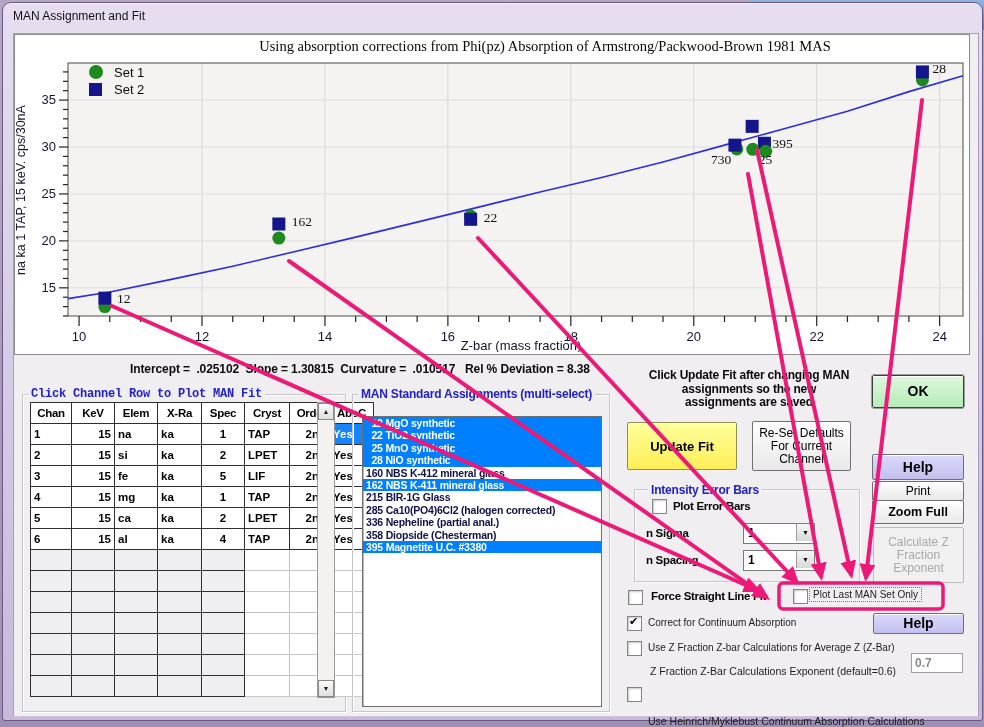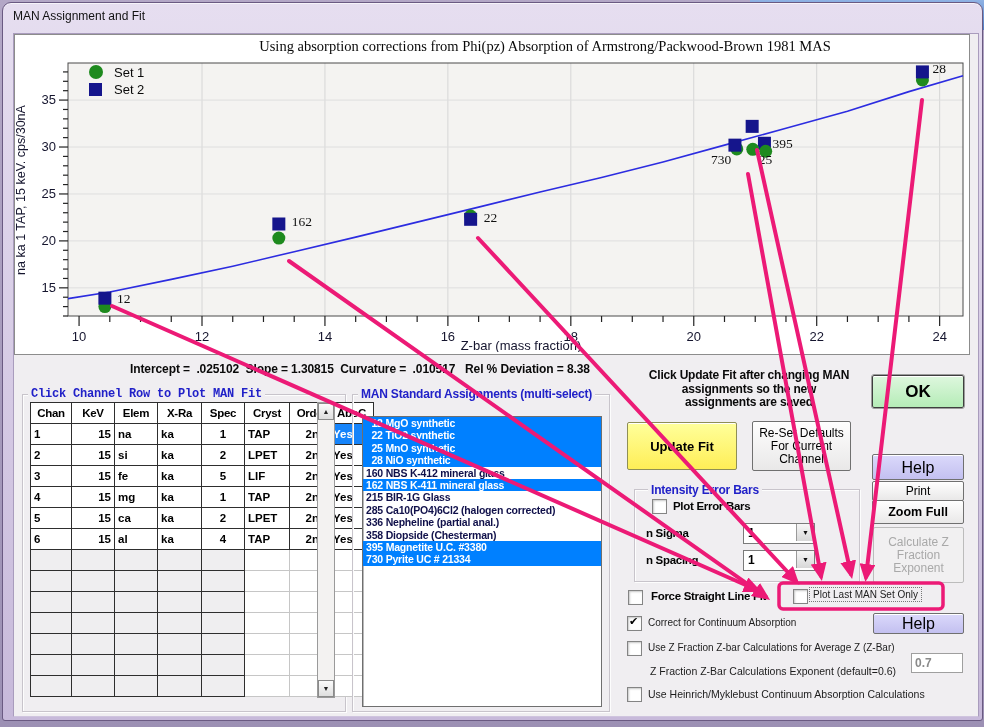--- a/index.html
+++ b/index.html
@@ -45,22 +45,22 @@
   .litem.sel{background:#0080ff;color:#fff;}
   
   #note{position:absolute;left:633px;top:369px;width:232px;text-align:center;font-weight:bold;
     font-size:12px;line-height:13.5px;color:#0a0a0a;letter-spacing:-0.2px;}
   
   .btn{position:absolute;display:flex;align-items:center;justify-content:center;text-align:center;
     background:linear-gradient(#fefefe,#e9e8e8);border:1px solid #707070;font-size:12px;color:#000;
     box-shadow:inset 0 1px 0 #fff;border-radius:2px;line-height:13px;}
   .btn.bold{font-weight:bold;font-size:12.5px;}
   #btn-update{background:linear-gradient(#ffff9b,#feee57);border-color:#8f8f55;font-weight:bold;font-size:13px;}
-  #btn-ok{background:linear-gradient(#def7de,#b5ecb7);border:1px solid #3f3f3f;outline:1px solid #9c9c9c;font-weight:bold;font-size:17px;}
-  .btn.lav{background:linear-gradient(#dbd9fb,#c3c0f0);font-weight:normal;font-size:16px;text-align:center;}
+  #btn-ok{background:linear-gradient(#def7de,#b5ecb7);border:1px solid #3f3f3f;outline:1px solid #9c9c9c;font-weight:bold;font-size:14px;}
+  .btn.lav{background:linear-gradient(#dbd9fb,#c3c0f0);font-weight:bold;font-size:14px;text-align:center;}
   .btn.disabled{color:#a9a9a9;background:#f1f0f1;border-color:#bcbcbc;box-shadow:none;}
   
   .cb{position:absolute;width:13px;height:13px;background:#fff;border:1px solid #848484;
     box-shadow:inset 1px 1px 2px rgba(0,0,0,.22);}
   .cb.on::after{content:"\2714";position:absolute;left:1px;top:-2px;font-size:11px;color:#000;}
   .cblabel{position:absolute;font-size:10px;color:#1c1c1c;white-space:nowrap;}
   .cblabel.bold{font-weight:bold;font-size:11.5px;letter-spacing:-0.3px;color:#050505;}
   .cblabel.dotted{outline:1px dotted #777;padding:1px 3px;}
   
   .combo{position:absolute;width:70px;height:19px;background:#fff;border:1px solid #7a7a7a;}
@@ -360,21 +360,20 @@
       <div class="litem sel">  22 TiO2 synthetic</div>
       <div class="litem sel">  25 MnO synthetic</div>
       <div class="litem sel">  28 NiO synthetic</div>
       <div class="litem">160 NBS K-412 mineral glass</div>
       <div class="litem sel">162 NBS K-411 mineral glass</div>
       <div class="litem">215 BIR-1G Glass</div>
       <div class="litem">285 Ca10(PO4)6Cl2 (halogen corrected)</div>
       <div class="litem">336 Nepheline (partial anal.)</div>
       <div class="litem">358 Diopside (Chesterman)</div>
       <div class="litem sel">395 Magnetite U.C. #3380</div>
-      <div class="litem sel">730 Pyrite UC # 21334</div>
     </div>
 
   <div id="note">
     <div>Click Update Fit after changing MAN</div>
     <div>assignments so the new</div>
     <div>assignments are saved</div>
   </div>
   <div class="btn" id="btn-update" style="left:627px;top:422px;width:108px;height:46px;">Update Fit</div>
   <div class="btn" style="left:752px;top:421px;width:97px;height:48px;flex-direction:column;">
     <div>Re-Set Defaults</div>
@@ -416,21 +415,21 @@
   <span class="cblabel" style="left:648px;top:617px;">Correct for Continuum Absorption</span>
   <div class="btn lav" style="left:873px;top:613px;width:89px;height:19px;">Help</div>
 
   <span class="cb" style="left:627px;top:641px;"></span>
   <span class="cblabel" style="left:648px;top:642px;">Use Z Fraction Z-bar Calculations for Average Z   (Z-Bar)</span>
 
   <span class="cblabel" style="left:650px;top:665px;font-size:10.5px;">Z Fraction Z-Bar Calculations Exponent (default=0.6)</span>
   <div id="exp-input">0.7</div>
 
   <span class="cb" style="left:627px;top:687px;"></span>
-  <span class="cblabel" style="left:648px;top:688px;font-size:10.5px;text-align:right;">Use Heinrich/Myklebust Continuum Absorption Calculations</span>
+  <span class="cblabel" style="left:648px;top:715px;font-size:10.5px;text-align:right;">Use Heinrich/Myklebust Continuum Absorption Calculations</span>
 
   <svg id="overlay">
       <defs>
         <marker id="ah" markerUnits="userSpaceOnUse" markerWidth="18" markerHeight="16" refX="13" refY="8" orient="auto">
           <polygon points="0,0 18,8 0,16" fill="#ec1a76"></polygon>
         </marker>
       </defs>
       <rect x="779" y="583" width="164" height="26" rx="4" fill="none" stroke="#ec1a76" stroke-width="3.5"></rect>
       <line x1="112" y1="306" x2="757" y2="590" stroke="#ec1a76" stroke-width="4" stroke-linecap="round" marker-end="url(#ah)"></line>
       <line x1="289" y1="261" x2="766" y2="597" stroke="#ec1a76" stroke-width="4" stroke-linecap="round" marker-end="url(#ah)"></line>

